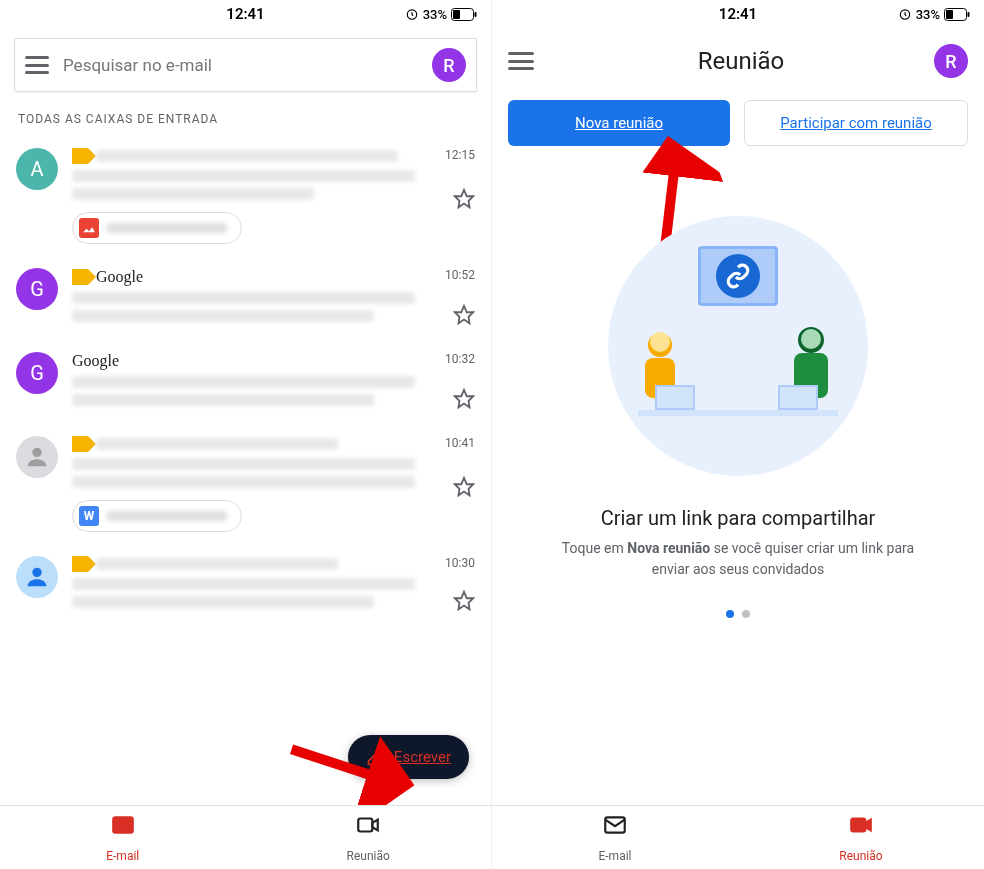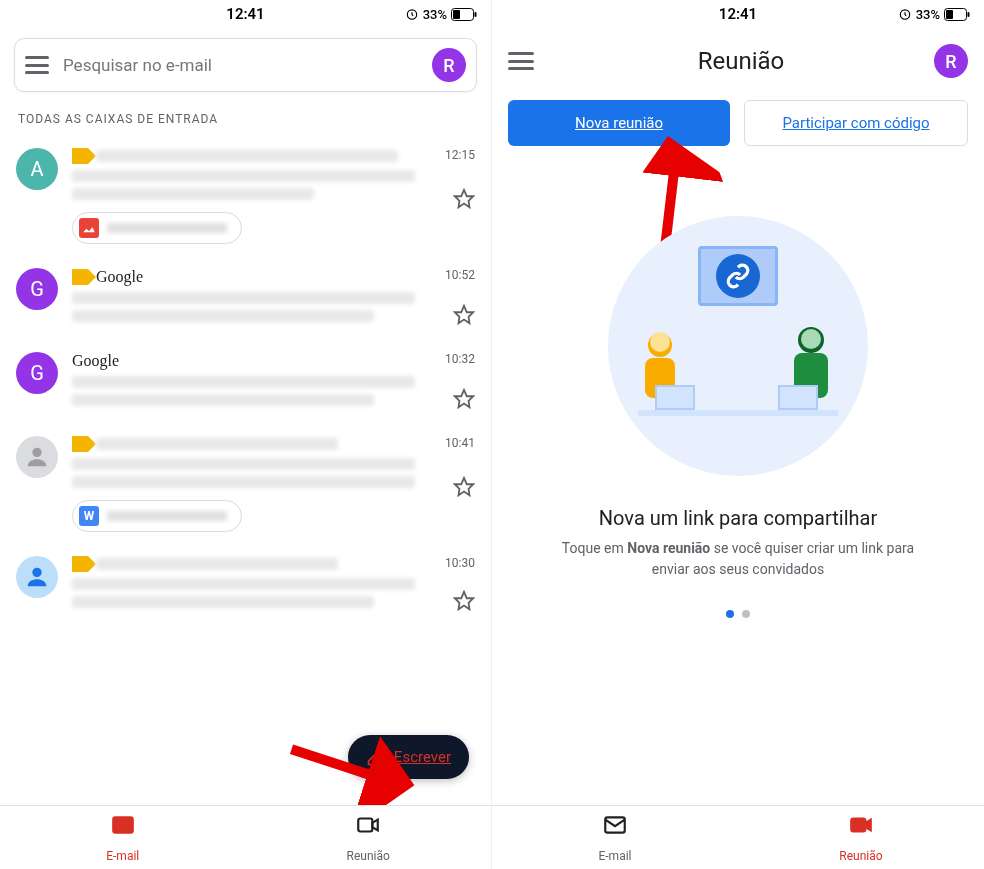--- a/index.html
+++ b/index.html
@@ -6,21 +6,21 @@
 body { font-family: -apple-system, Roboto, Arial, sans-serif; background: #fff; width: 984px; height: 869px; display: flex; }
 .phone { width: 492px; height: 869px; position: relative; background: #fff; overflow: hidden; }
 .phone-left { border-right: 1px solid #eee; }
 
 
 .status-bar { height: 28px; display: flex; align-items: center; justify-content: center; position: relative; font-size: 15px; font-weight: 600; padding: 0 16px; }
 .status-time { position: absolute; left: 50%; transform: translateX(-50%); }
 .status-right { position: absolute; right: 14px; display: flex; align-items: center; gap: 4px; font-size: 13px; font-weight: 500; }
 
 
-.search-bar { margin: 10px 14px 12px; height: 54px; border: 1px solid #dadce0; border-radius: 10px; display: flex; align-items: center; padding: 2px 10px; box-shadow: 0 1px 2px rgba(0,0,0,0.05); justify-content: flex-end; }
+.search-bar { margin: 10px 14px 12px; height: 54px; border: 1px solid #dadce0; border-radius: 2px; display: flex; align-items: center; padding: 2px 10px; box-shadow: 0 1px 2px rgba(0,0,0,0.05); justify-content: flex-end; }
 .hamburger { width: 24px; height: 18px; display: flex; flex-direction: column; justify-content: space-between; margin-right: 14px; cursor: pointer; }
 .hamburger span { height: 3px; background: #5f6368; border-radius: 2px; }
 .search-placeholder { flex: 1; color: #777; font-size: 17px; }
 .avatar { width: 34px; height: 34px; border-radius: 50%; background: #9334e6; color: #fff; display: flex; align-items: center; justify-content: center; font-size: 18px; font-weight: 500; }
 
 
 .section-label { padding: 8px 18px 12px; color: #5f6368; font-size: 12px; letter-spacing: 1px; text-transform: uppercase; }
 
 
 .email-list { }
@@ -286,21 +286,21 @@
         <span></span>
         <span></span>
         <span></span>
       </div>
     <div class="header-title">Reunião</div>
     <div class="avatar header-avatar">R</div>
   </div>
 
   <div class="button-row">
     <div class="btn btn-primary">Nova reunião</div>
-    <div class="btn btn-outline">Participar com código</div>
+    <div class="btn btn-outline">Participar com reunião</div>
   </div>
 
   <svg class="red-arrow right-a" width="80" height="100" viewBox="0 0 80 100">
       <defs>
         <marker id="ah2" markerWidth="10" markerHeight="10" refX="2" refY="5" orient="auto">
           <path d="M0 0L10 5L0 10z" fill="#e60000"></path>
         </marker>
       </defs>
       <line x1="60" y1="90" x2="18" y2="12" stroke="#e60000" stroke-width="10" marker-end="url(#ah2)"></line>
     </svg>
@@ -320,21 +320,21 @@
             <circle cx="30" cy="12" r="10" fill="#fde293"></circle>
             <rect x="15" y="28" width="30" height="40" rx="8" fill="#f9ab00"></rect>
           </svg><div class="ill-laptop" style="left:25px"></div></div>
       <div class="ill-person2"><svg width="70" height="85" viewBox="0 0 70 85">
             <circle cx="35" cy="15" r="13" fill="#0d652d"></circle>
             <circle cx="35" cy="14" r="10" fill="#a8dab5"></circle>
             <rect x="18" y="28" width="34" height="45" rx="8" fill="#1e8e3e"></rect>
           </svg><div class="ill-laptop" style="right:28px"></div></div>
       <div class="ill-table"></div>
     </div>
-    <div class="promo-title">Nova um link para compartilhar</div>
+    <div class="promo-title">Criar um link para compartilhar</div>
     <div class="promo-text">
       <span>Toque em </span><b>Nova reunião</b><span> se você quiser criar um link para enviar aos seus convidados</span>
     </div>
     <div class="dots">
       <div class="dot active"></div>
       <div class="dot"></div>
     </div>
   </div>
 
   <div class="bottom-nav">

